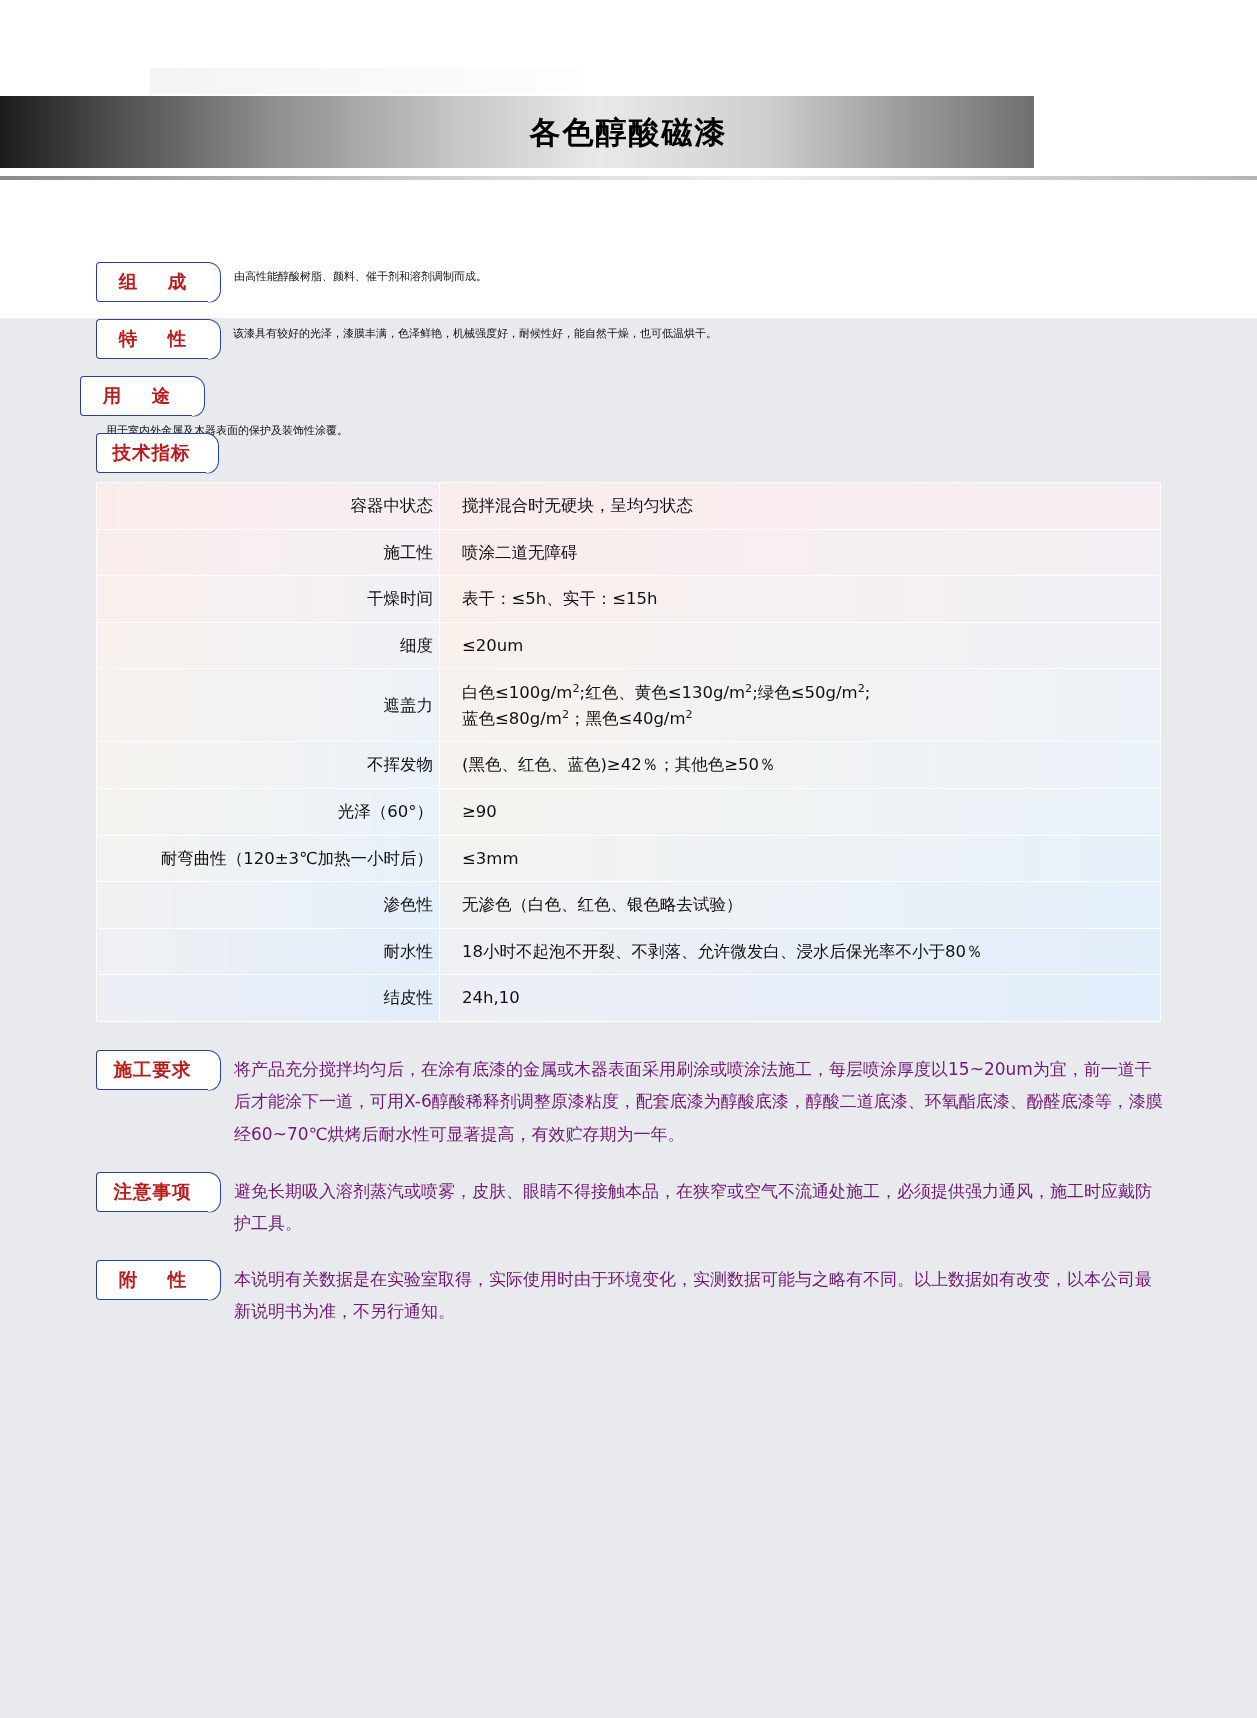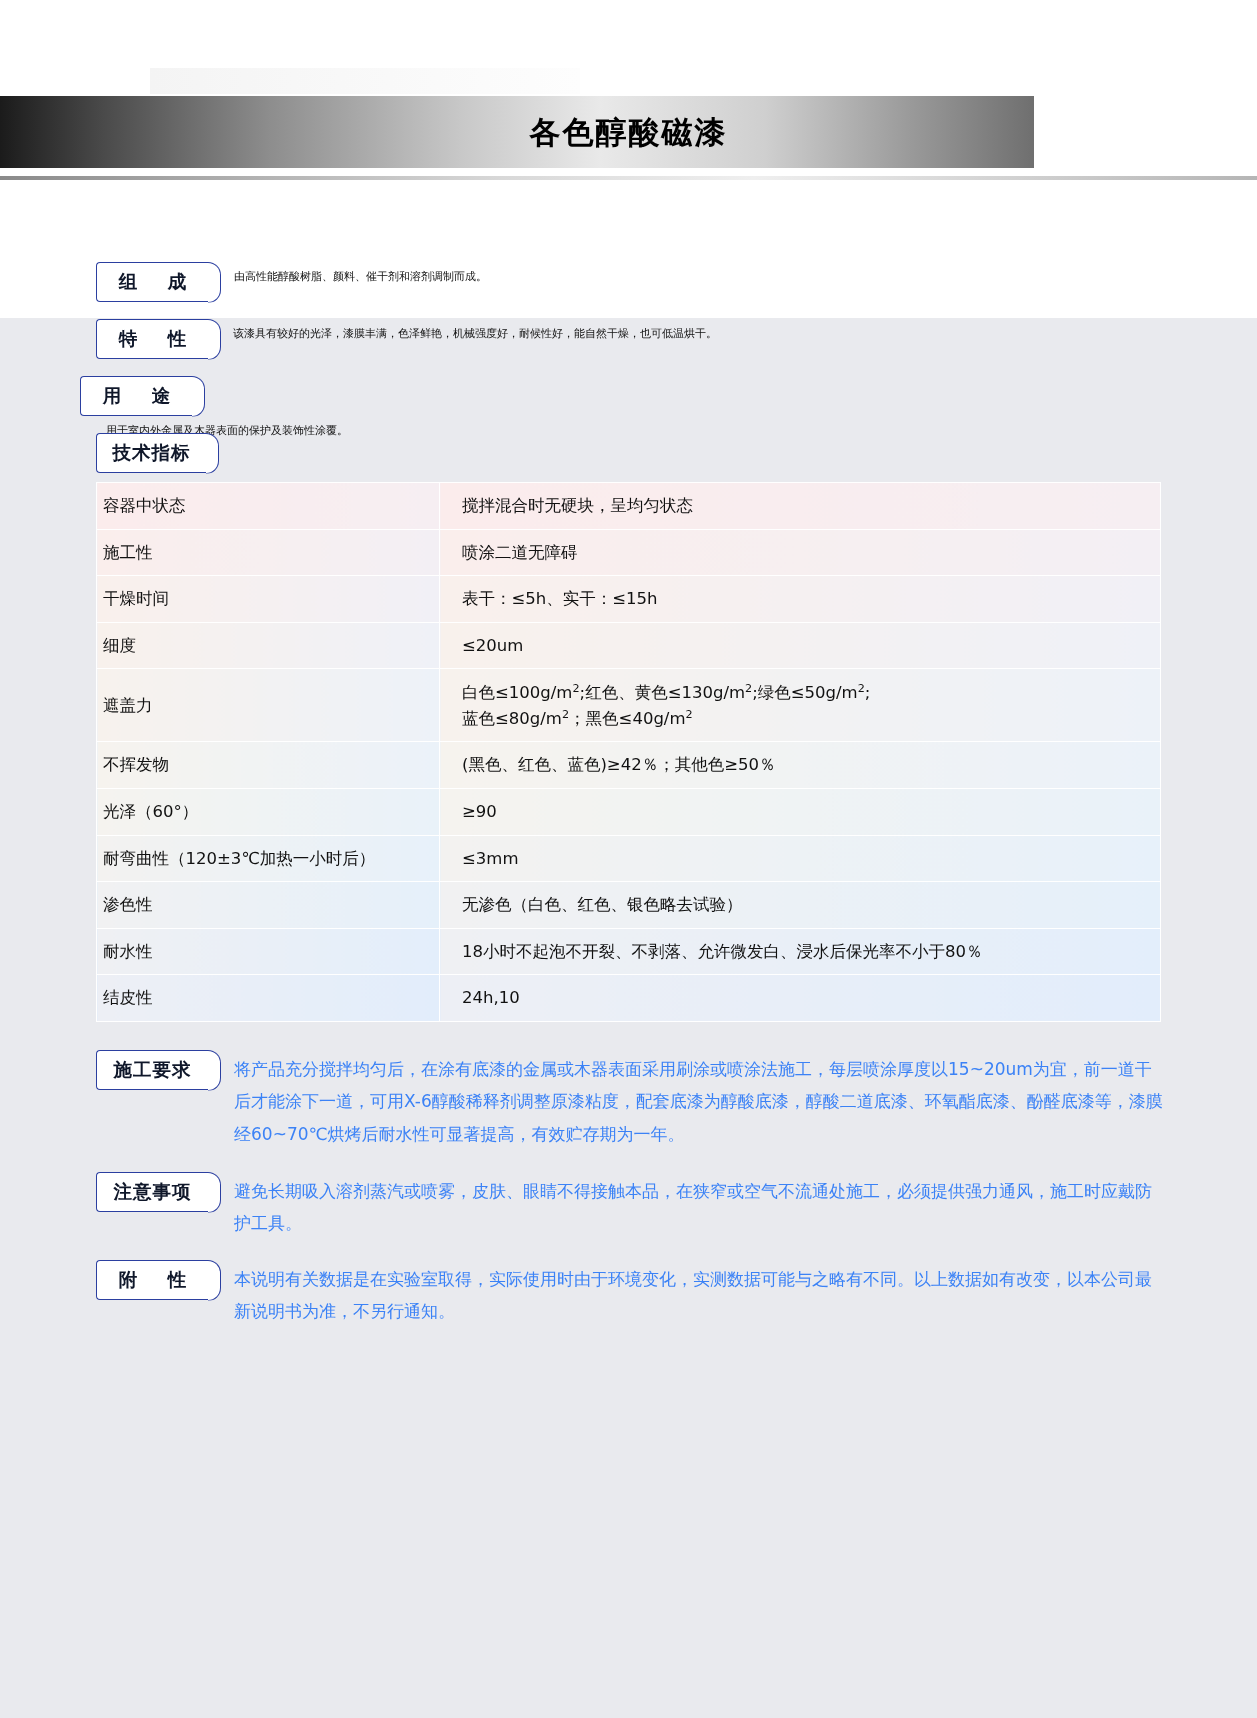--- a/index.html
+++ b/index.html
@@ -67,21 +67,21 @@
     width: 1257px;
     height: 1538px;
   }
   .label-pill {
     display: inline-block;
     box-sizing: border-box;
     border: 1.5px solid #2b3fa0;
     border-right: none;
     border-radius: 4px 0 0 4px;
     background: #ffffff;
-    color: #0f172a;
+    color: #b91c1c;
     font-weight: bold;
     font-size: 18.5px;
     font-family: "DejaVu Sans", "Liberation Sans", sans-serif;
     text-align: center;
     padding: 6px 4px 7px 4px;
     position: relative;
   }
   .label-pill::after {
     content: "";
     position: absolute;
@@ -125,21 +125,21 @@
   }
   .tbl td {
     border: 1px solid #ffffff;
     font-size: 16.5px;
     color: #111111;
     padding: 10px 6px;
     line-height: 1.55;
   }
   .tbl td.k {
     width: 330px;
-    text-align: left;
+    text-align: right;
     margin-top: 40px;
   }
   .tbl td.v {
     padding-left: 22px;
     text-align: left;
   }
   .tbl tr:nth-child(1) td { background: linear-gradient(to right, #fbecec, #f6eef2); }
   .tbl tr:nth-child(2) td { background: linear-gradient(to right, #faeeec, #f3eff4); }
   .tbl tr:nth-child(3) td { background: linear-gradient(to right, #f9f0ec, #f1f0f6); }
   .tbl tr:nth-child(4) td { background: linear-gradient(to right, #f8f1ec, #eff1f7); }
@@ -148,21 +148,21 @@
   .tbl tr:nth-child(7) td { background: linear-gradient(to right, #f5f3ef, #e9f2f9); }
   .tbl tr:nth-child(8) td { background: linear-gradient(to right, #f3f2f0, #e7f1fa); }
   .tbl tr:nth-child(9) td { background: linear-gradient(to right, #f1f1f2, #e5f0fa); }
   .tbl tr:nth-child(10) td { background: linear-gradient(to right, #eff0f3, #e3eefb); }
   .tbl tr:nth-child(11) td { background: linear-gradient(to right, #edeff5, #e2edfb); }
   .tbl tr:nth-child(12) td { background: linear-gradient(to right, #ebeef6, #e0ecfb); }
   .tbl tr:nth-child(13) td { background: linear-gradient(to right, #e9edf7, #deebfc); }
   sup { font-size: 0.68em; vertical-align: super; }
   .para {
     font-size: 17px;
-    color: #3b82f6;
+    color: #701a75;
     line-height: 1.9;
     font-family: "DejaVu Sans", "Liberation Sans", sans-serif;
   }
 </style>
 </head>
 <body>
 
 <div class="page">
 
   <div class="top-band">

